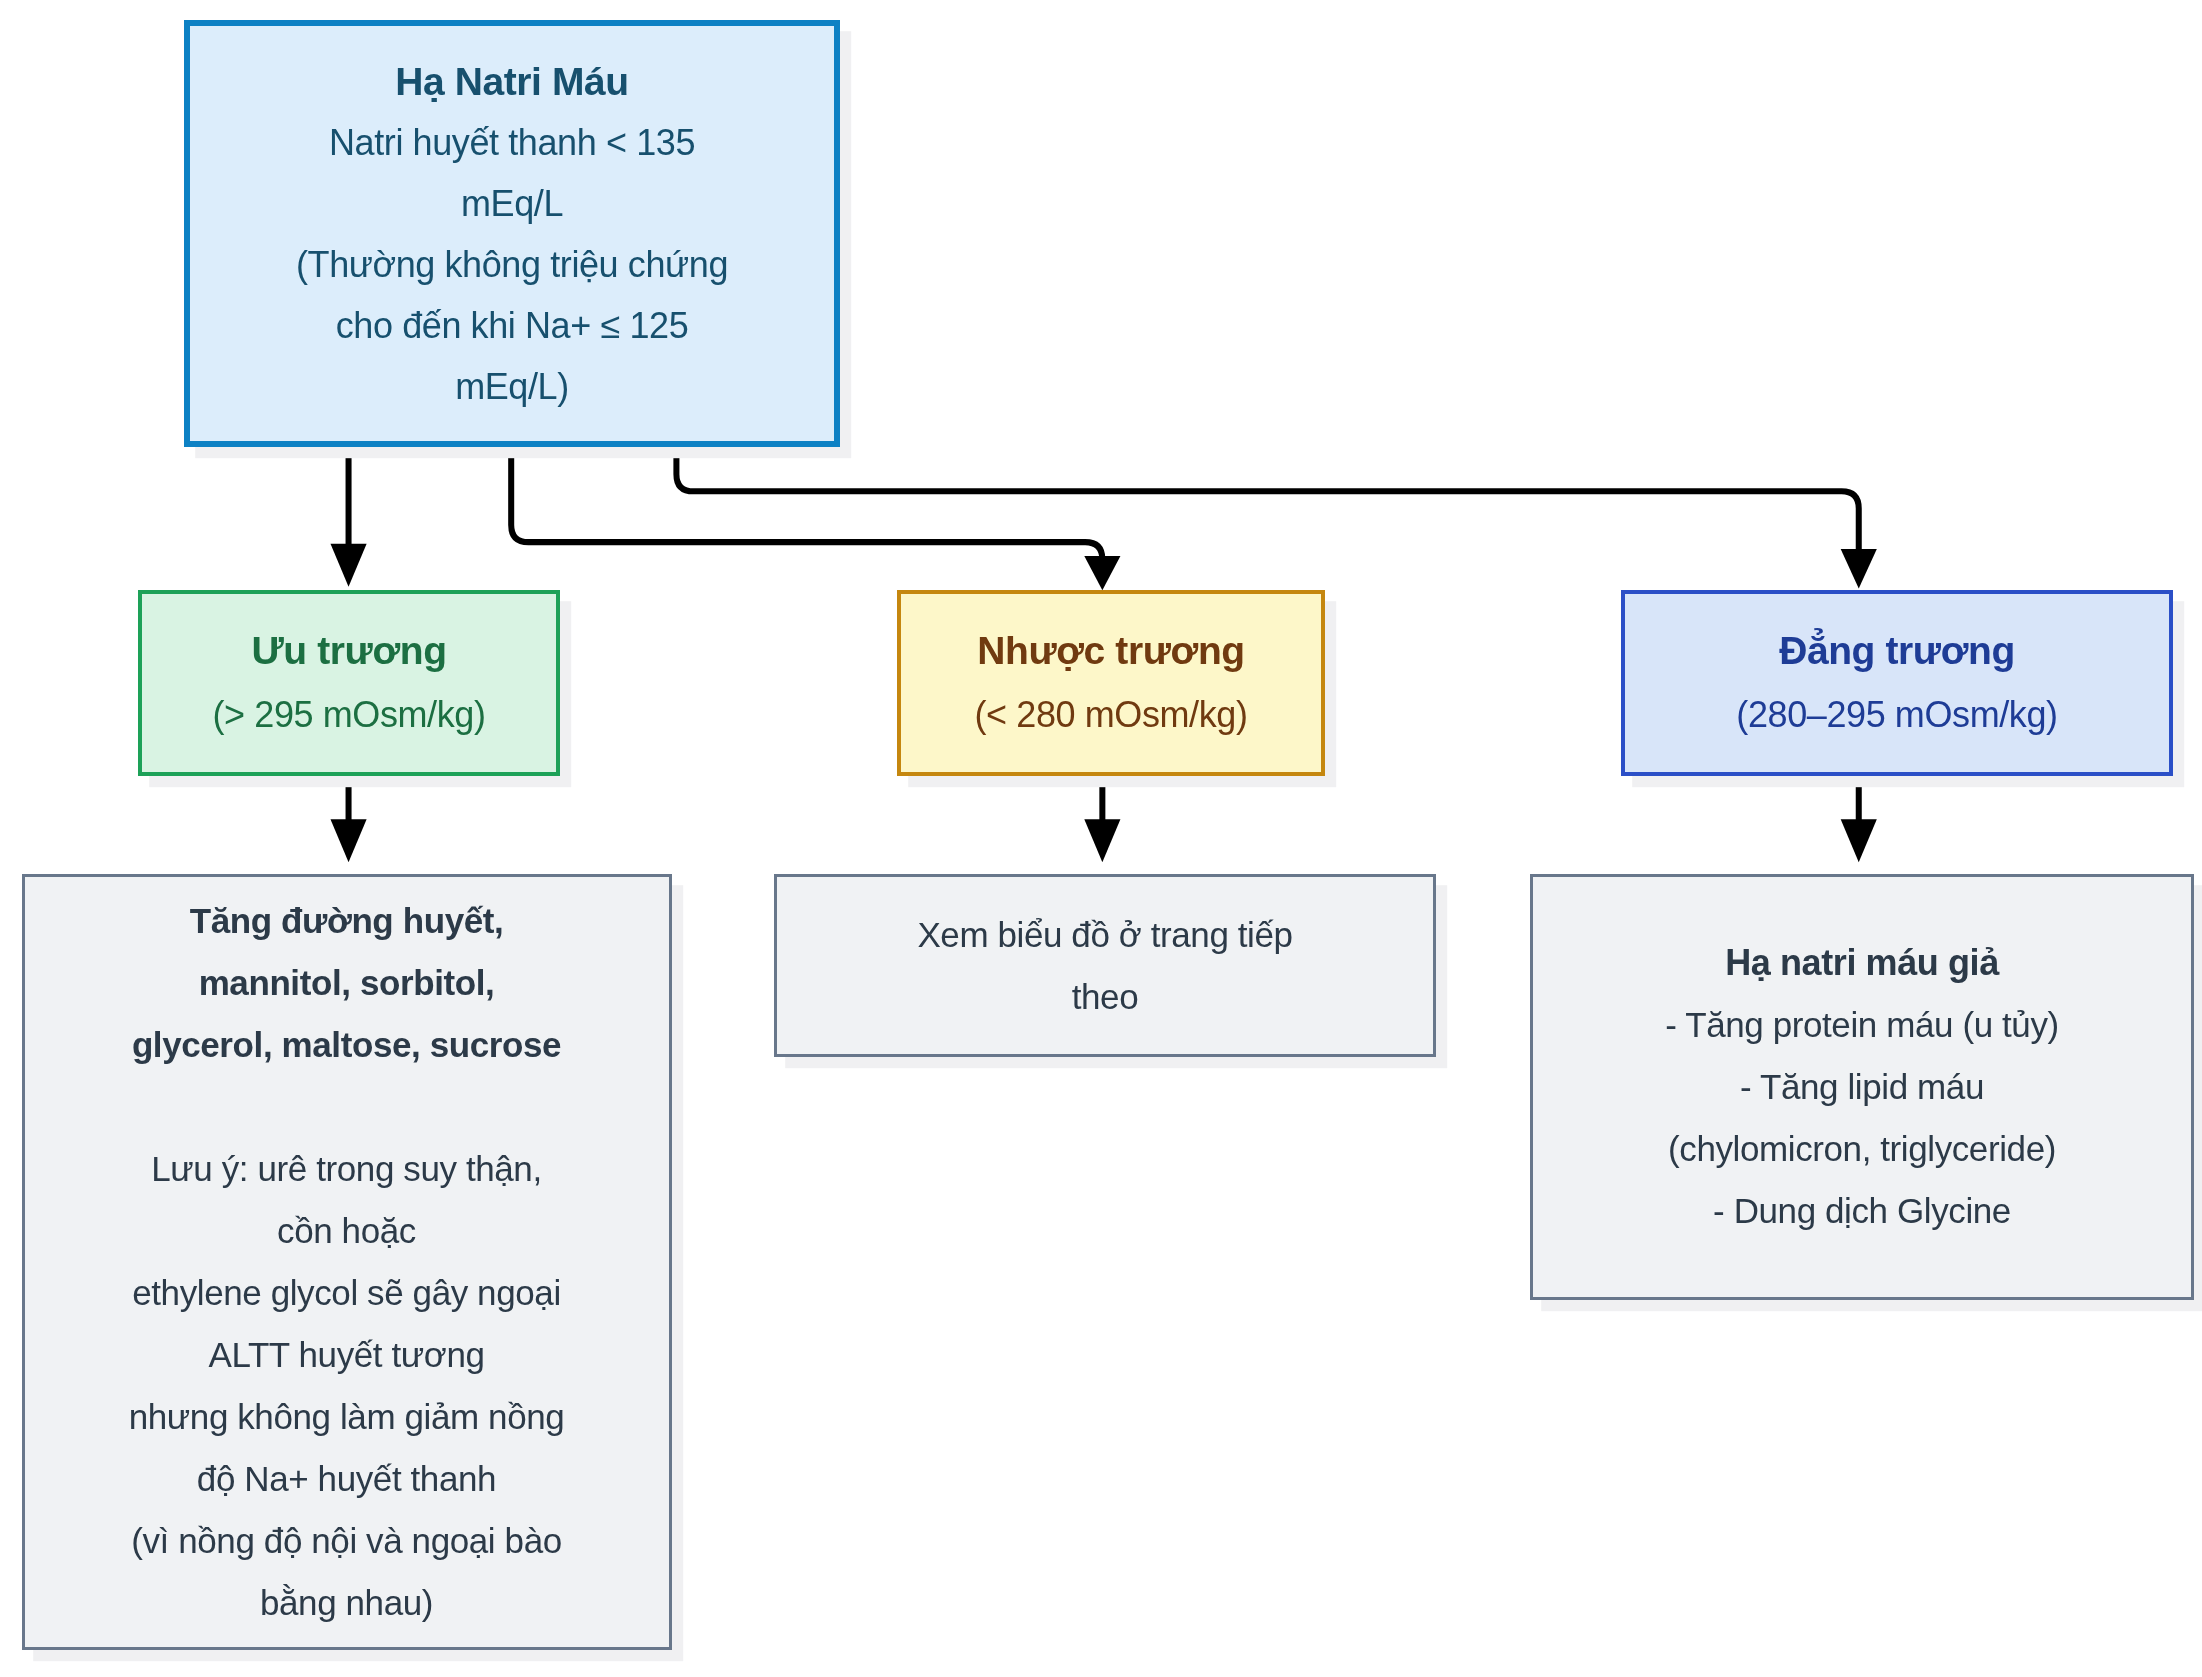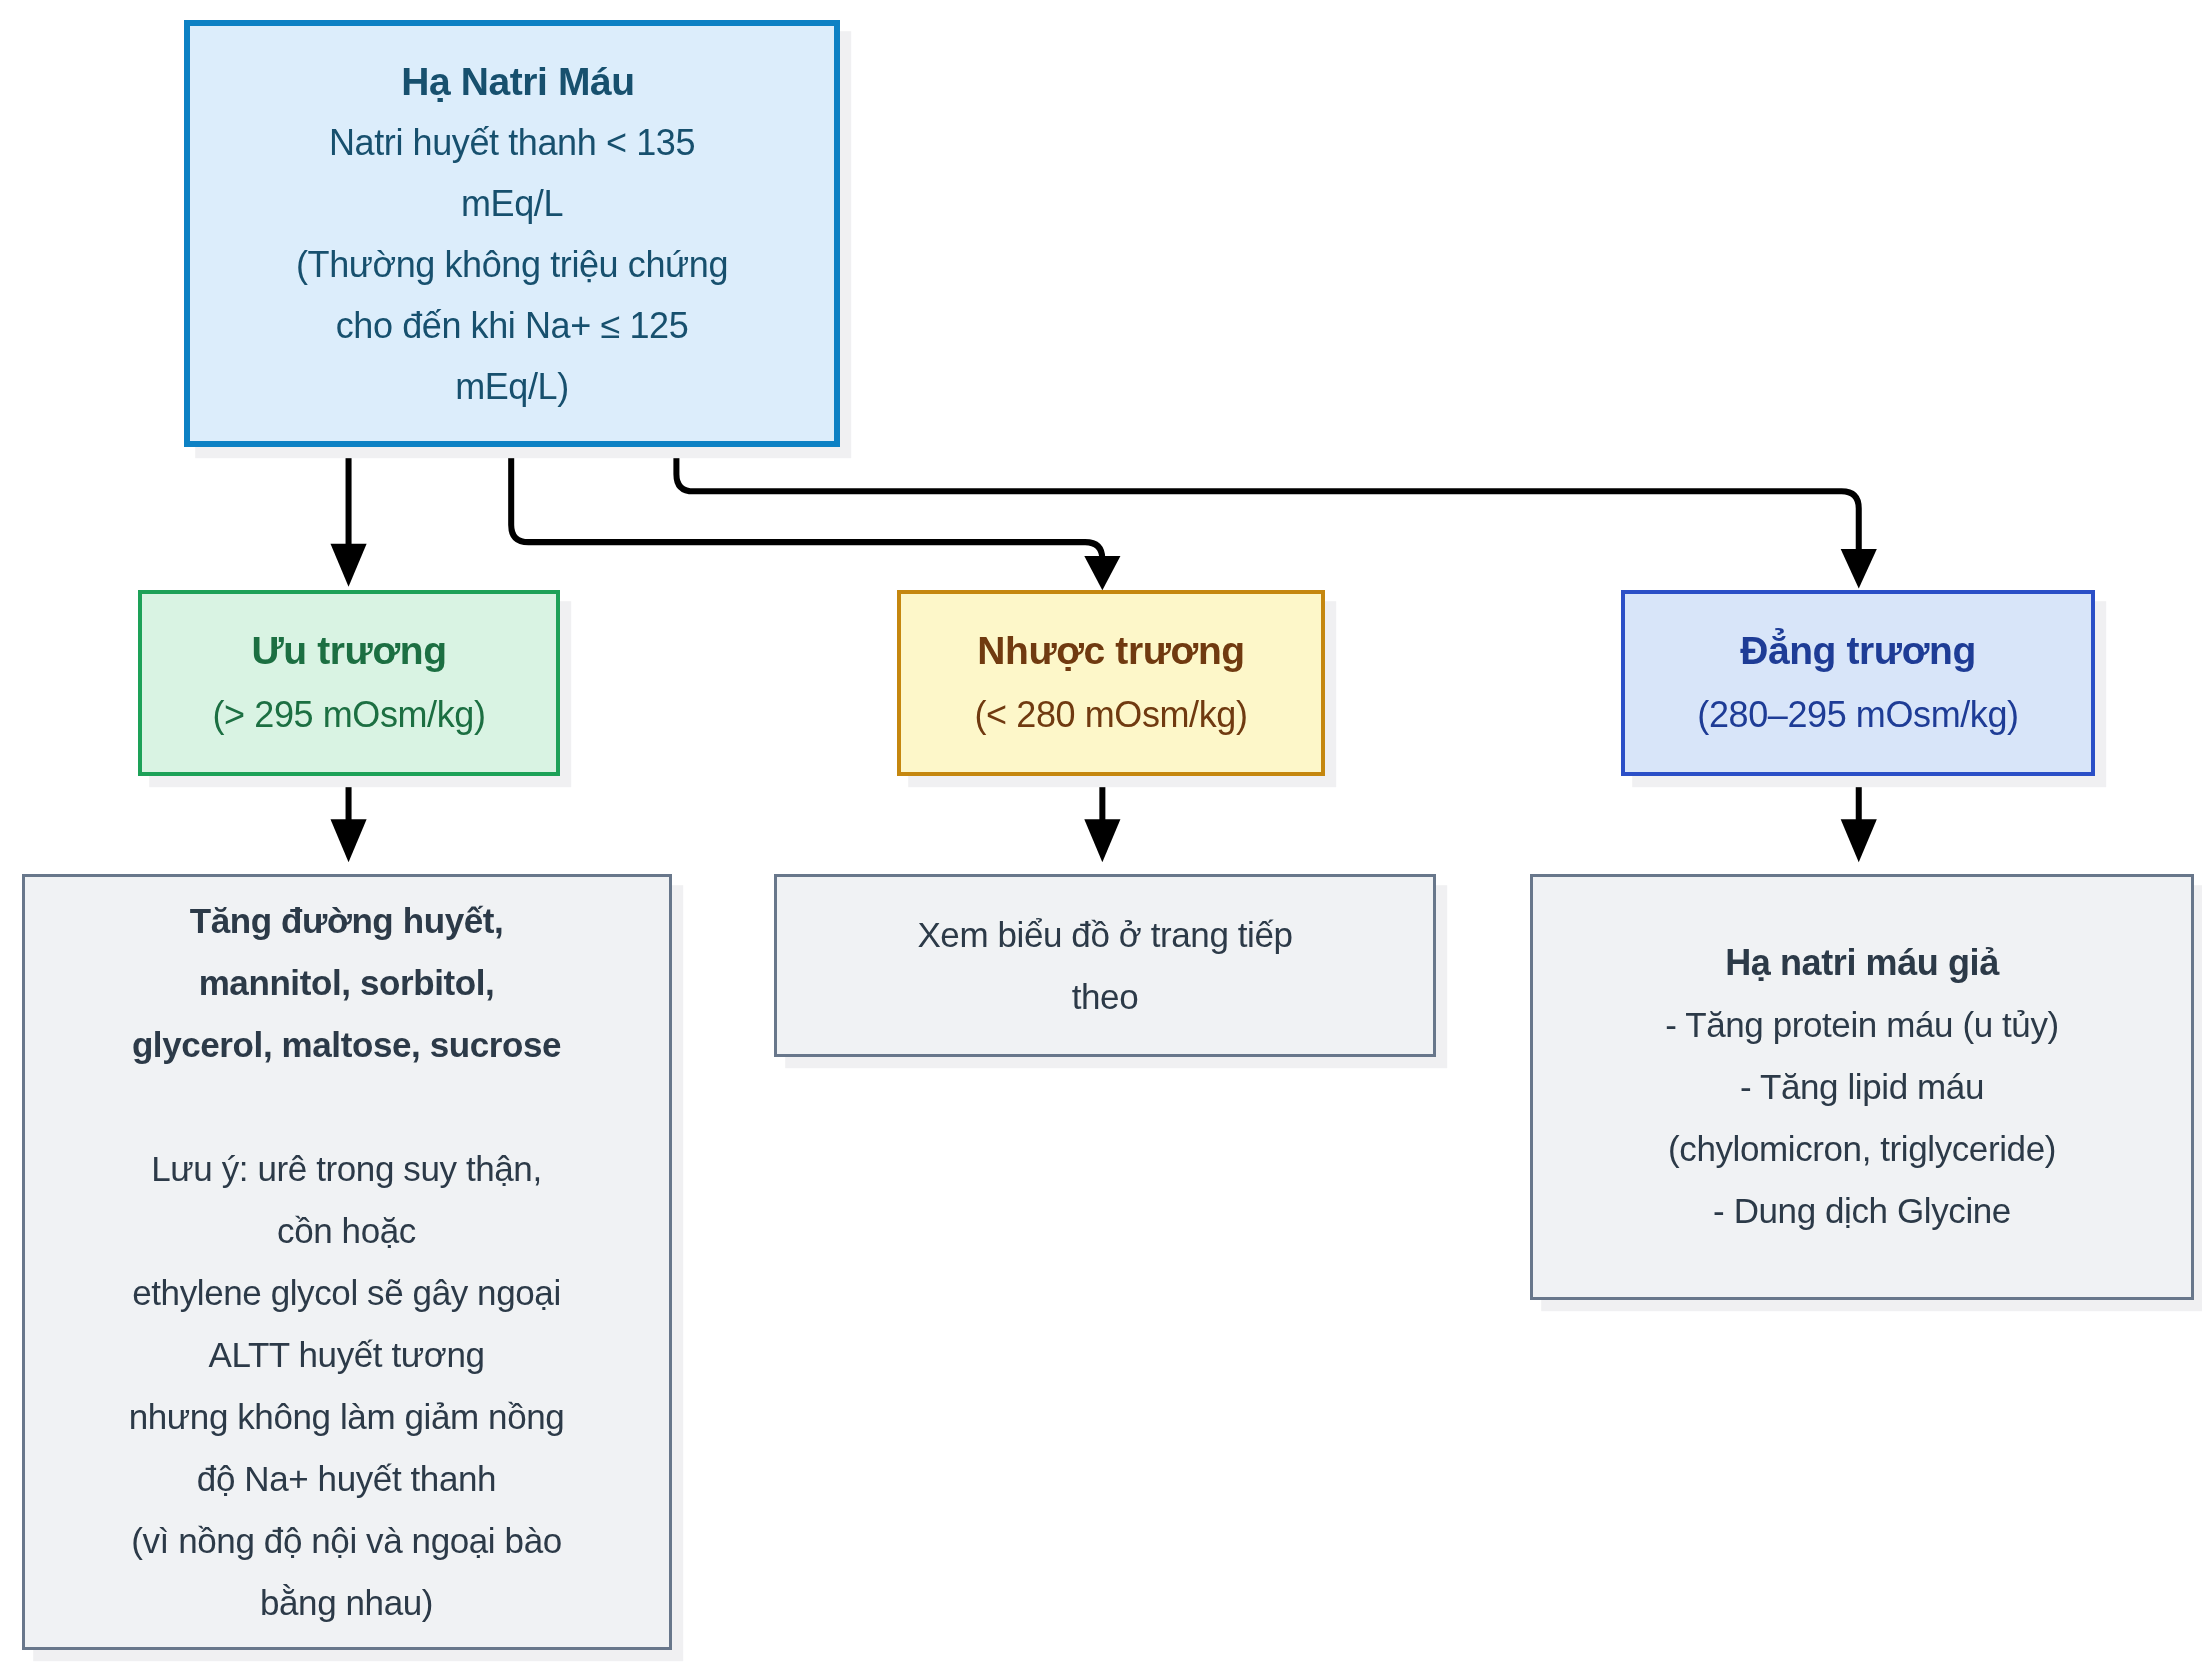--- a/index.html
+++ b/index.html
@@ -9,29 +9,29 @@
   .box{position:absolute;z-index:2;display:flex;flex-direction:column;justify-content:center;
        align-items:center;text-align:center;letter-spacing:-0.4px;box-sizing:border-box;}
   .shadow{box-shadow:11.2px 11.2px 0 #f0f0f2;}
   .line{width:100%;line-height:62px;white-space:nowrap;}
   .bold{font-weight:bold;}
 
   
   .root{left:184px;top:20px;width:656px;height:427px;background:#dcedfb;border:6px solid #0d81c4;
         color:#17506e;font-size:36px;}
   .root .line{line-height:61px;}
-  .root .title{font-size:39px;padding-left:12px;}
+  .root .title{font-size:39px;}
 
   
   .branch{height:186px;font-size:36px;}
   .branch .line{line-height:64px;}
   .branch .title{font-size:39px;}
   .hypertonic{left:138px;top:590px;width:422px;background:#d9f3e3;border:4.3px solid #1da158;color:#1c6f42;}
   .hypotonic{left:888px;top:590px;width:428px;background:#fdf7c9;border:4.3px solid #c5870f;color:#703a10;margin-left:9px;}
-  .isotonic{left:1621px;top:590px;width:474px;background:#d8e5f9;border:4.3px solid #2b4fc7;color:#1e3c96;}
+  .isotonic{left:1621px;top:590px;width:552px;background:#d8e5f9;border:4.3px solid #2b4fc7;color:#1e3c96;}
 
   
   .detail{background:#f0f2f4;border:3.4px solid #68778b;color:#2c3a48;font-size:35px;}
   .detail .title{font-size:36px;}
   .hypertonic-detail{left:21.5px;top:874px;width:650px;height:776px;}
   .hypotonic-detail{left:774px;top:874px;width:662px;height:183px;}
   .isotonic-detail{left:1530px;top:874px;width:664px;height:426px;}
   .spacer{height:62px;}
 
   .connectors path{stroke:#000000;stroke-width:7;fill:none;}

